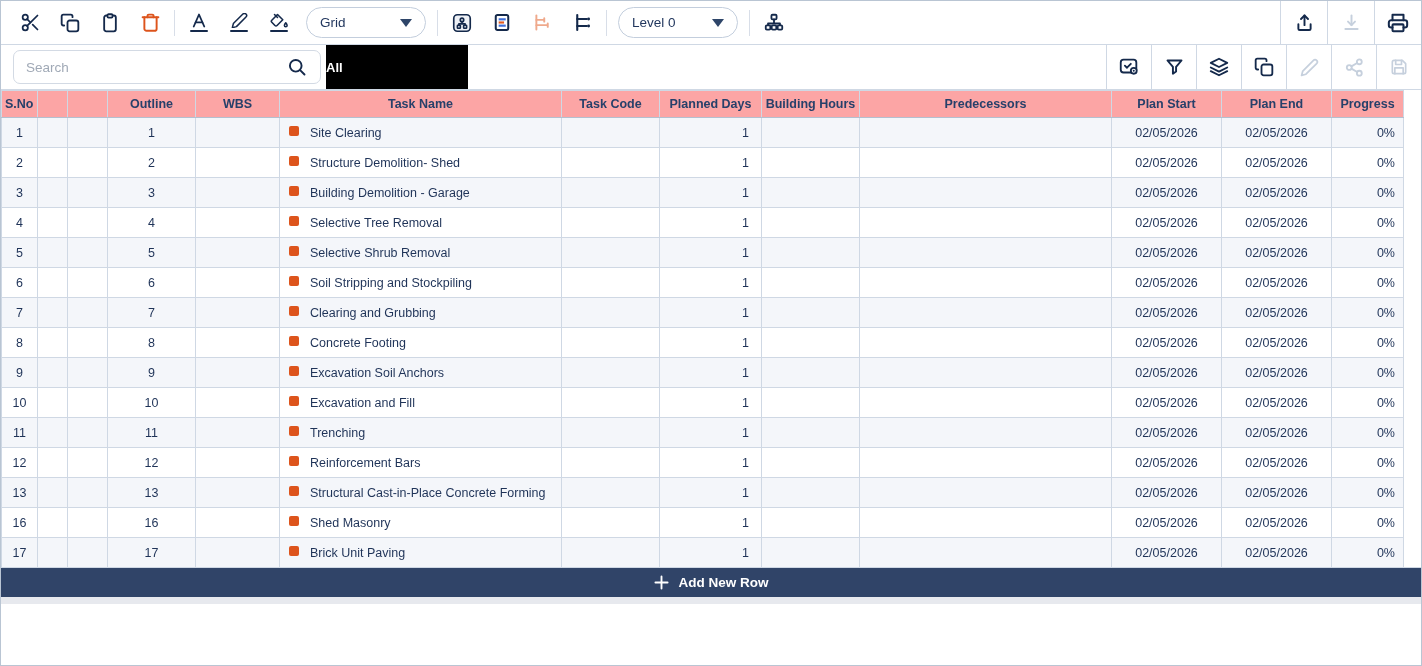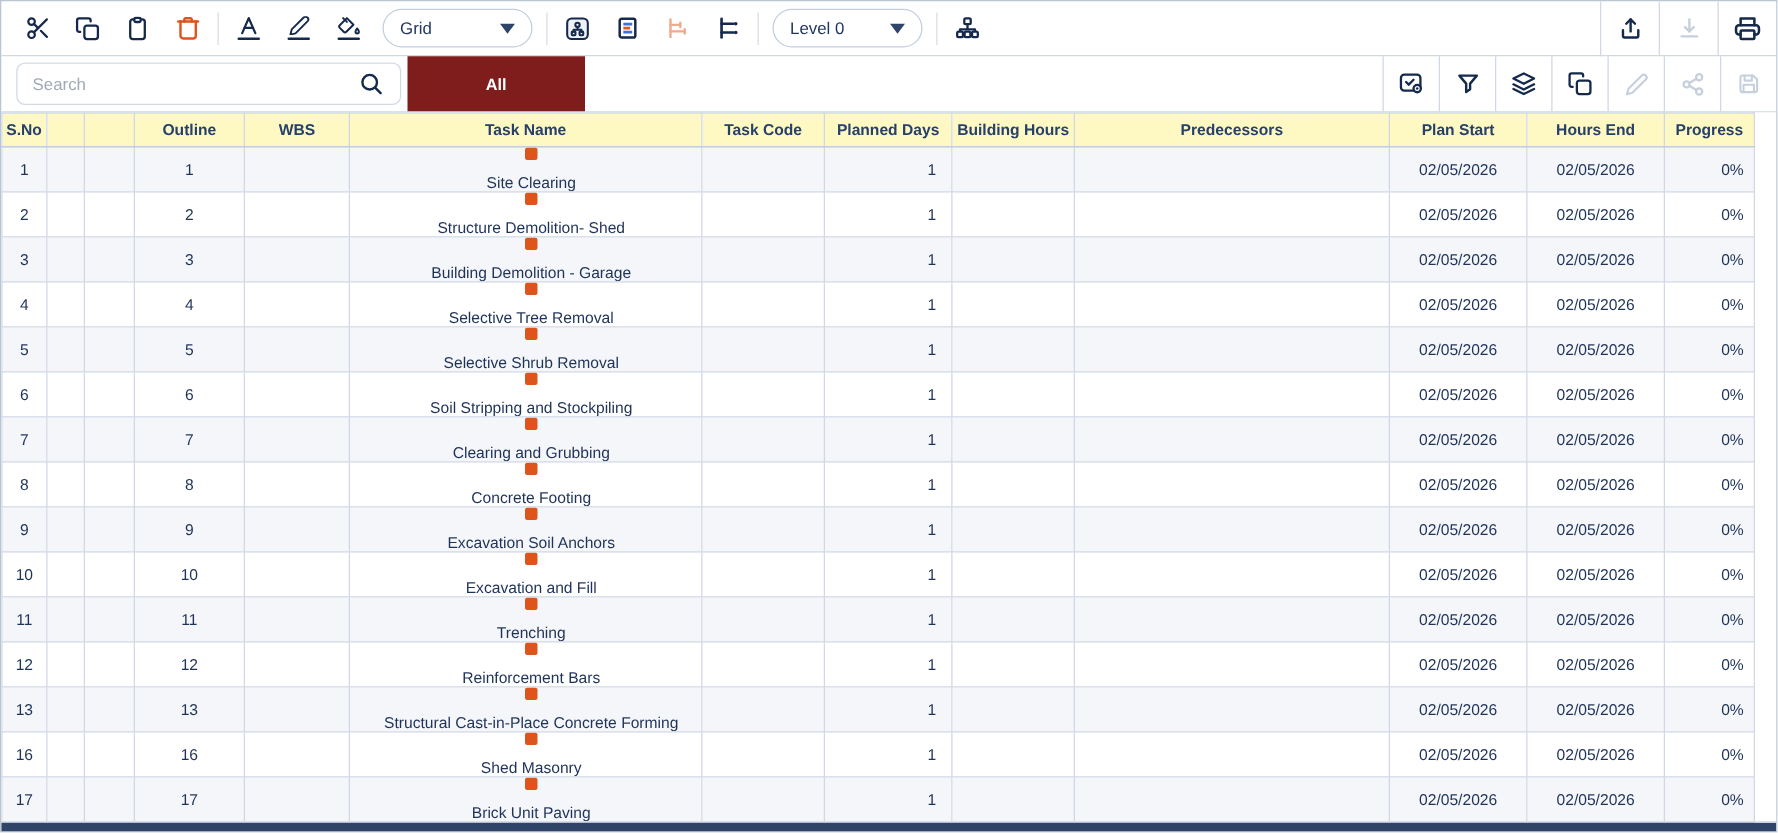--- a/index.html
+++ b/index.html
@@ -42,47 +42,47 @@
   .search-box {
     margin:5px 0 5px 12px; width:308px; height:34px; border:1px solid #d3dae4; border-radius:7px;
     display:flex; align-items:center; padding:0 10px 0 12px; background:#fff; align-self:center;
   }
   .search-box input {
     flex:1; border:none; outline:none; font-size:13.5px; color:#22375e; background:transparent;
     font-family:"Liberation Sans", sans-serif;
   }
   .search-box input::placeholder { color:#a0a9b6; }
   .tab-all {
-    width:142px; margin-left:5px; background:#7f1d1d; color:#fff; font-weight:700; font-size:13px;
-    display:flex; align-items:center; justify-content:center; cursor:pointer;
+    width:142px; margin-left:5px; background:#000000; color:#fff; font-weight:700; font-size:13px;
+    display:flex; align-items:center; cursor:pointer;
   }
   .t2-cell {
     width:45px; display:flex; align-items:center; justify-content:center;
     border-left:1px solid #cfd8e4; cursor:pointer;
   }
   .t2-cell.navy { color:#14294b; }
   .t2-cell.disabled { color:#c6d0dd; cursor:default; }
   
   .grid-wrap { display:flex; }
   table.grid { border-collapse:collapse; table-layout:fixed; width:1402px; }
   .grid th, .grid td {
     border:1px solid #cfd8e4; font-size:12.5px; color:#1f3358; height:30px;
     overflow:hidden; white-space:nowrap; padding:0;
   }
   .grid th {
-    color:#27406a; font-weight:700; background:#fef9c3; height:27px;
+    color:#27406a; font-weight:700; background:#fca5a5; height:27px;
     border-bottom:1px solid #b3c0d0; text-align:center;
   }
   .grid th.th-sno { text-align:left; padding-left:3px; }
   .grid tr.odd td { background:#f4f6fa; }
   .grid tr.even td { background:#ffffff; }
   td.c { text-align:center; }
   td.r { text-align:right; padding-right:12px; }
   td.task-cell { padding-left:9px; }
-  .task-inner { display:flex; align-items:center; gap:11px;flex-direction:column; }
+  .task-inner { display:flex; gap:11px; }
   .task-sq { width:10px; height:10px; background:#dd541c; border-radius:2px; flex:0 0 auto; }
   .scroll-track { width:20px; background:#fff; border-bottom:1px solid #cfd8e4; }
   
   .add-row-bar {
     height:29px; background:#304468; color:#fff; display:flex; align-items:center; justify-content:center;
     gap:10px; font-size:13.5px; font-weight:700; cursor:pointer;
   }
   .bottom-strip { height:7px; background:#e7e9ee; }
   svg { display:block; }
 </style>
@@ -326,21 +326,21 @@
           <th></th>
           <th></th>
           <th>Outline</th>
           <th>WBS</th>
           <th>Task Name</th>
           <th>Task Code</th>
           <th>Planned Days</th>
           <th>Building Hours</th>
           <th>Predecessors</th>
           <th>Plan Start</th>
-          <th>Hours End</th>
+          <th>Plan End</th>
           <th>Progress</th>
         </tr>
       </thead>
       <tbody>
   <tr class="odd">
     <td class="c">1</td>
     <td></td>
     <td></td>
     <td class="c">1</td>
     <td class="c"></td>

